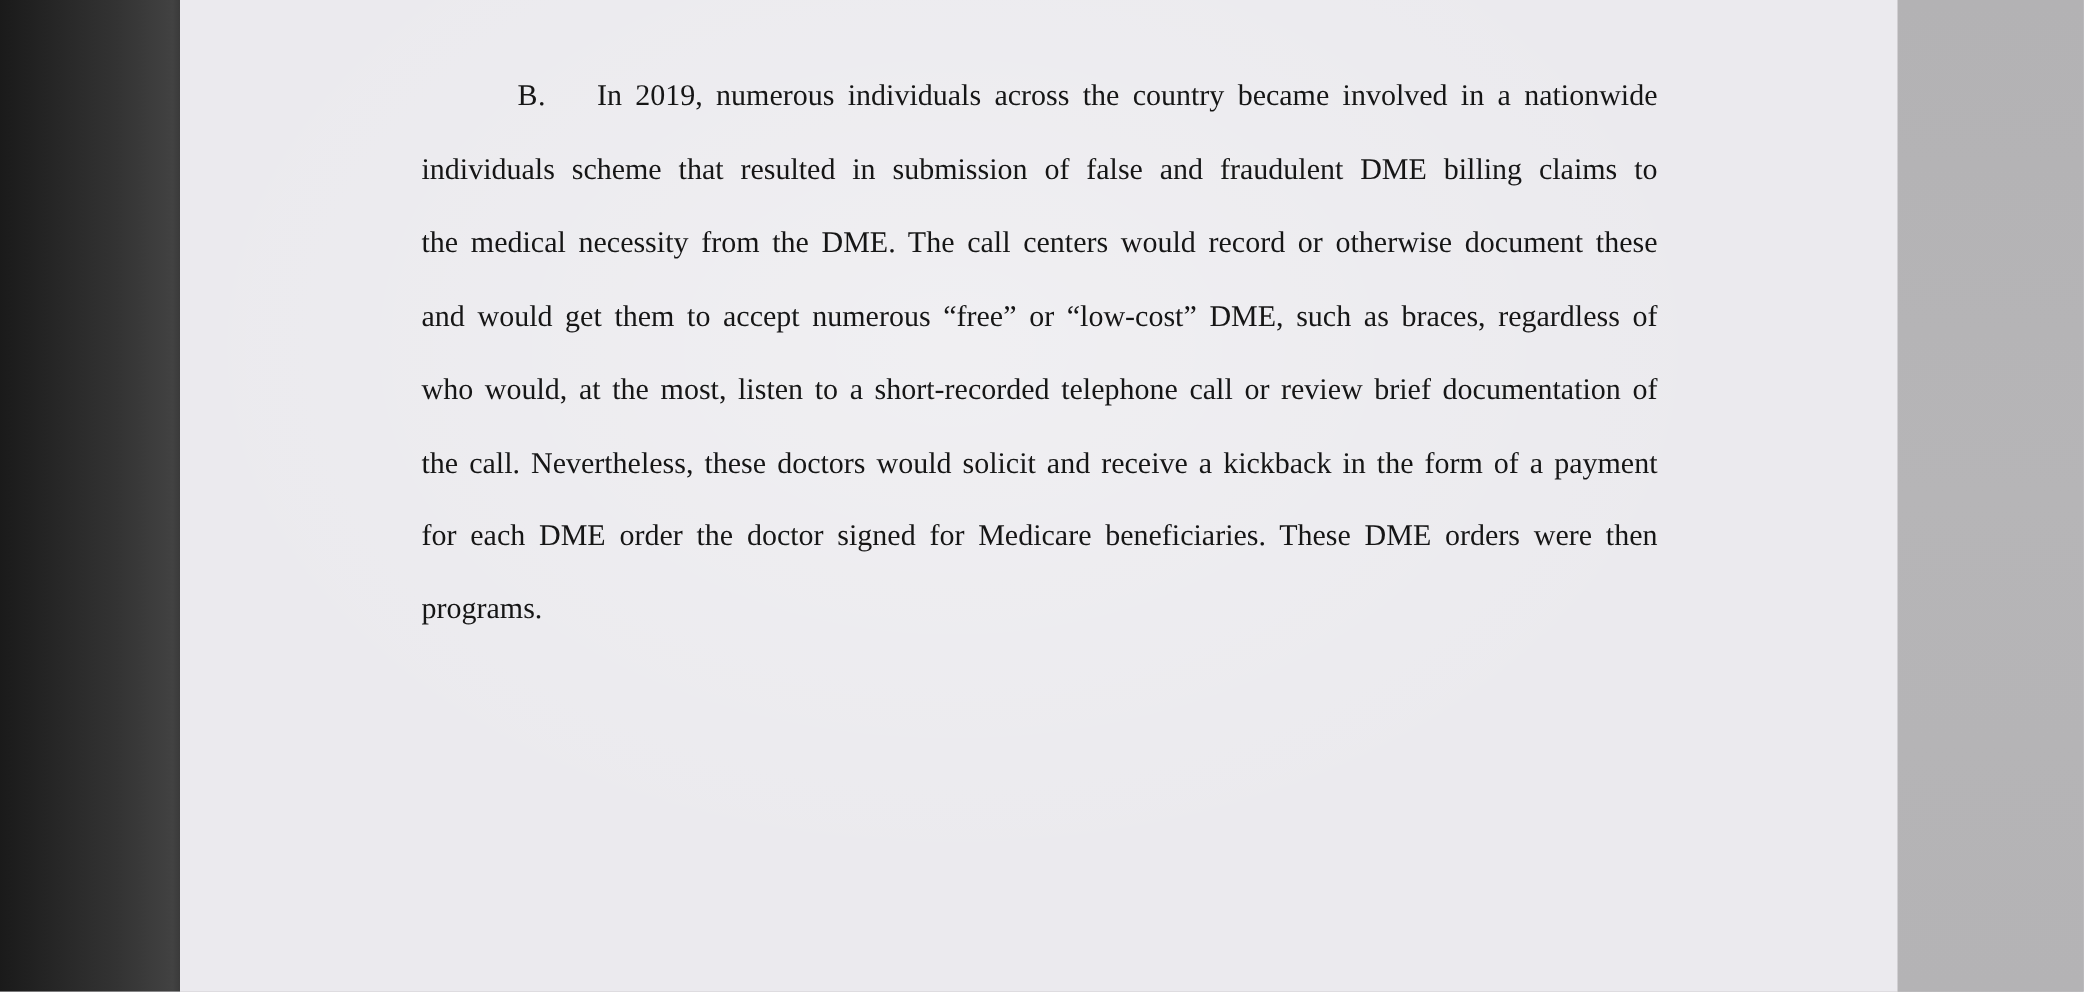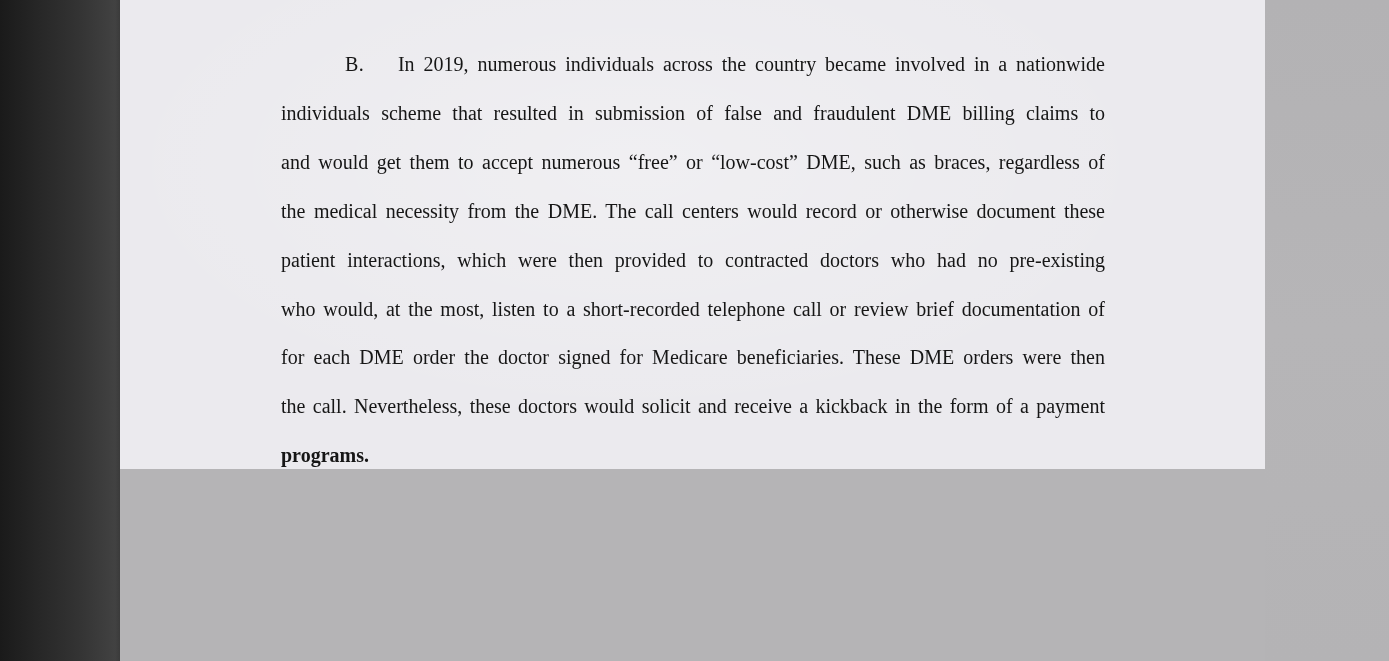--- a/index.html
+++ b/index.html
@@ -14,60 +14,58 @@
     width: 120px; height: 661px;
     background: linear-gradient(to right, #1a1a1a 0%, #262626 30%, #333333 65%, #424242 96%, #3a3a3a 100%);
   }
   .right-backdrop {
     position: absolute; left: 1265px; top: 0;
     width: 124px; height: 661px;
     background: linear-gradient(to bottom, #b3b2b4 0%, #b6b5b7 50%, #b4b3b5 100%);
   }
   .page {
     position: absolute; left: 120px; top: 0;
-    width: 1145px; height: 469px;
+    width: 1145px; height: 661px;
     background:
       radial-gradient(ellipse at 45% 35%, rgba(255,255,255,0.25) 0%, rgba(255,255,255,0) 60%),
       #ebeaee;
   }
   .text-block {
     position: absolute; left: 161px; top: 40px; width: 824px;
     color: #161616;
     font-size: 20px;
     line-height: 48.9px;
   }
   .line {
     text-align: justify;
     text-align-last: justify;
     white-space: normal;
   }
   .line.last {
     text-align-last: left;
-    font-weight: bold;
   }
   .indent { display: inline-block; width: 64px; }
   .tab    { display: inline-block; width: 34px; }
   .plabel { letter-spacing: 0.3px; }
 </style>
 </head>
 <body>
 
 <div class="stage">
   <div class="left-backdrop"></div>
   <div class="right-backdrop" style="background-color: rgb(181, 180, 182);"></div>
 
   <div class="page" style="background-color: rgb(235, 234, 238);">
     <div class="text-block" style="color: rgb(22, 22, 22);">
 
       <div class="line"><span class="indent"></span><span class="plabel">B.</span><span class="tab"></span><span>In 2019, numerous individuals across the country became involved in a nationwide</span></div>
 
       <div class="line"><span>individuals scheme that resulted in submission of false and fraudulent DME billing claims to</span></div>
+      <div class="line"><span>the medical necessity from the DME.  The call centers would record or otherwise document these</span></div>
       <div class="line"><span>and would get them to accept numerous “free” or “low-cost” DME, such as braces, regardless of</span></div>
-      <div class="line"><span>the medical necessity from the DME.  The call centers would record or otherwise document these</span></div>
-      <div class="line"><span>patient interactions, which were then provided to contracted doctors who had no pre-existing</span></div>
       <div class="line"><span>who would, at the most, listen to a short-recorded telephone call or review brief documentation of</span></div>
+      <div class="line"><span>the call.  Nevertheless, these doctors would solicit and receive a kickback in the form of a payment</span></div>
       <div class="line"><span>for each DME order the doctor signed for Medicare beneficiaries.  These DME orders were then</span></div>
-      <div class="line"><span>the call.  Nevertheless, these doctors would solicit and receive a kickback in the form of a payment</span></div>
       <div class="line last"><span>programs.</span></div>
 
     </div>
   </div>
 </div>
 
 </body></html>

